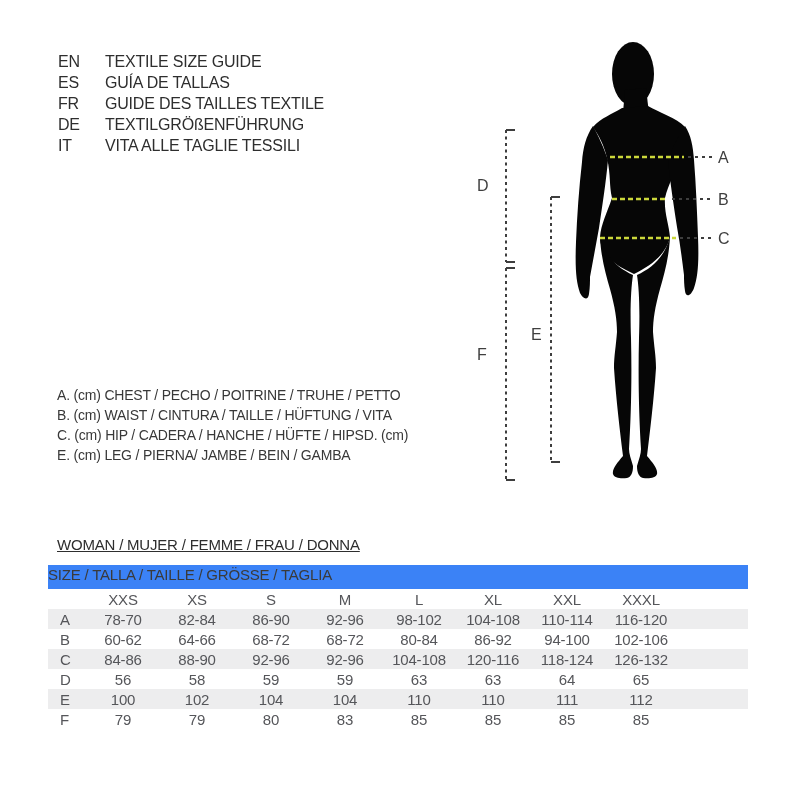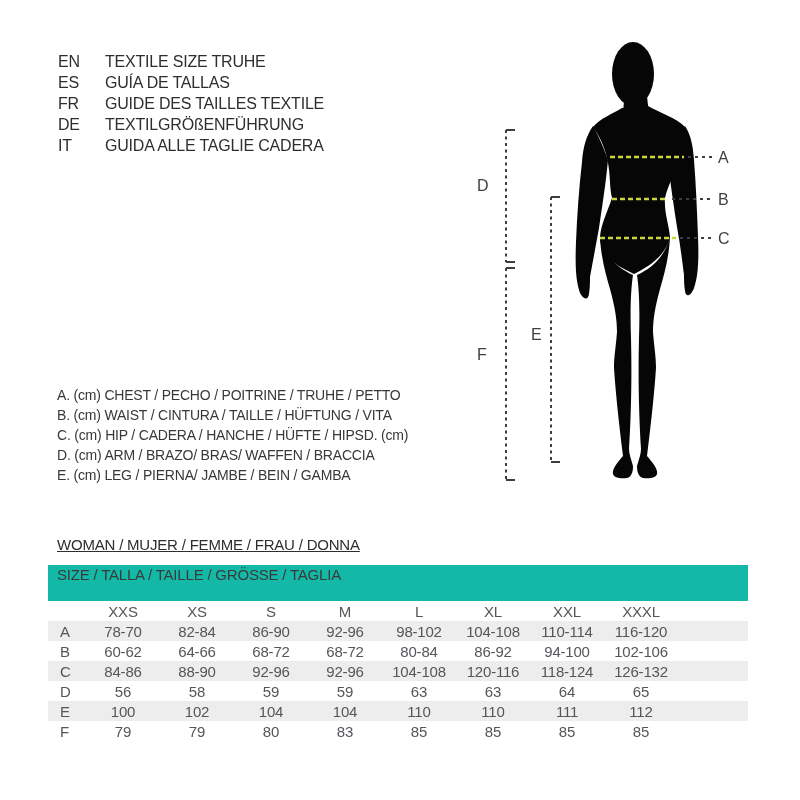--- a/index.html
+++ b/index.html
@@ -16,53 +16,53 @@
   .meas-label{font-size:16px;fill:#3f3f3f;letter-spacing:0;}
 
   
   .legend{position:absolute;left:57px;top:385px;color:#383838;font-size:14px;line-height:20px;}
 
   
   .gender-title{position:absolute;left:57px;top:536px;color:#2e2e2e;font-size:15px;text-decoration:underline;}
 
   
   .size-table-wrap{position:absolute;left:48px;top:565px;width:700px;}
-  .size-table-header{height:36px;line-height:20px;background:#14b8a6;color:#3a3a3a;
-                     font-size:15px;padding-left:9px;box-sizing:border-box;}
+  .size-table-header{height:24px;line-height:20px;background:#3b82f6;color:#3a3a3a;
+                     font-size:15px;box-sizing:border-box;}
   table.size-table{border-collapse:collapse;table-layout:fixed;width:700px;}
   table.size-table td{height:20px;padding:0;font-size:15px;color:#55565a;text-align:center;
                       white-space:nowrap;overflow:hidden;}
   table.size-table td.rowlabel{text-align:left;padding-left:12px;}
   table.size-table tr:nth-child(even){background:#ededee;}
 </style>
 </head>
 <body>
 
 <div class="page">
 
   <div class="langs">
     <div class="lang-row">
       <span class="lang-code">EN</span>
-      <span class="lang-label">TEXTILE SIZE TRUHE</span>
+      <span class="lang-label">TEXTILE SIZE GUIDE</span>
     </div>
     <div class="lang-row">
       <span class="lang-code">ES</span>
       <span class="lang-label">GUÍA DE TALLAS</span>
     </div>
     <div class="lang-row">
       <span class="lang-code">FR</span>
       <span class="lang-label">GUIDE DES TAILLES TEXTILE</span>
     </div>
     <div class="lang-row">
       <span class="lang-code">DE</span>
       <span class="lang-label">TEXTILGRÖßENFÜHRUNG</span>
     </div>
     <div class="lang-row">
       <span class="lang-code">IT</span>
-      <span class="lang-label">GUIDA ALLE TAGLIE CADERA</span>
+      <span class="lang-label">VITA ALLE TAGLIE TESSILI</span>
     </div>
   </div>
 
   <svg class="figure-svg" viewBox="0 0 300 470">
     <g fill="#060606" stroke="none">
 
       <ellipse cx="173" cy="44" rx="21" ry="32"></ellipse>
 
       <polygon points="165,60 186,58 190,92 162,94"></polygon>
 
@@ -173,21 +173,20 @@
       <line x1="91" y1="167" x2="100" y2="167"></line>
       <line x1="91" y1="432" x2="100" y2="432"></line>
     </g>
     <text class="meas-label" x="71" y="310">E</text>
   </svg>
 
   <div class="legend">
     <div>A. (cm) CHEST / PECHO / POITRINE / TRUHE / PETTO</div>
     <div>B. (cm) WAIST / CINTURA / TAILLE / HÜFTUNG / VITA</div>
     <div>C. (cm) HIP / CADERA / HANCHE / HÜFTE / HIPSD. (cm)</div>
-    <div>D. (cm) ARM / BRAZO/ BRAS/ WAFFEN / BRACCIA</div>
     <div>E. (cm) LEG / PIERNA/ JAMBE / BEIN / GAMBA</div>
   </div>
 
   <div class="gender-title">WOMAN / MUJER / FEMME / FRAU / DONNA</div>
 
   <div class="size-table-wrap">
     <div class="size-table-header">SIZE / TALLA / TAILLE / GRÖSSE / TAGLIA</div>
     <table class="size-table">
       <colgroup>
         <col style="width:38px">

